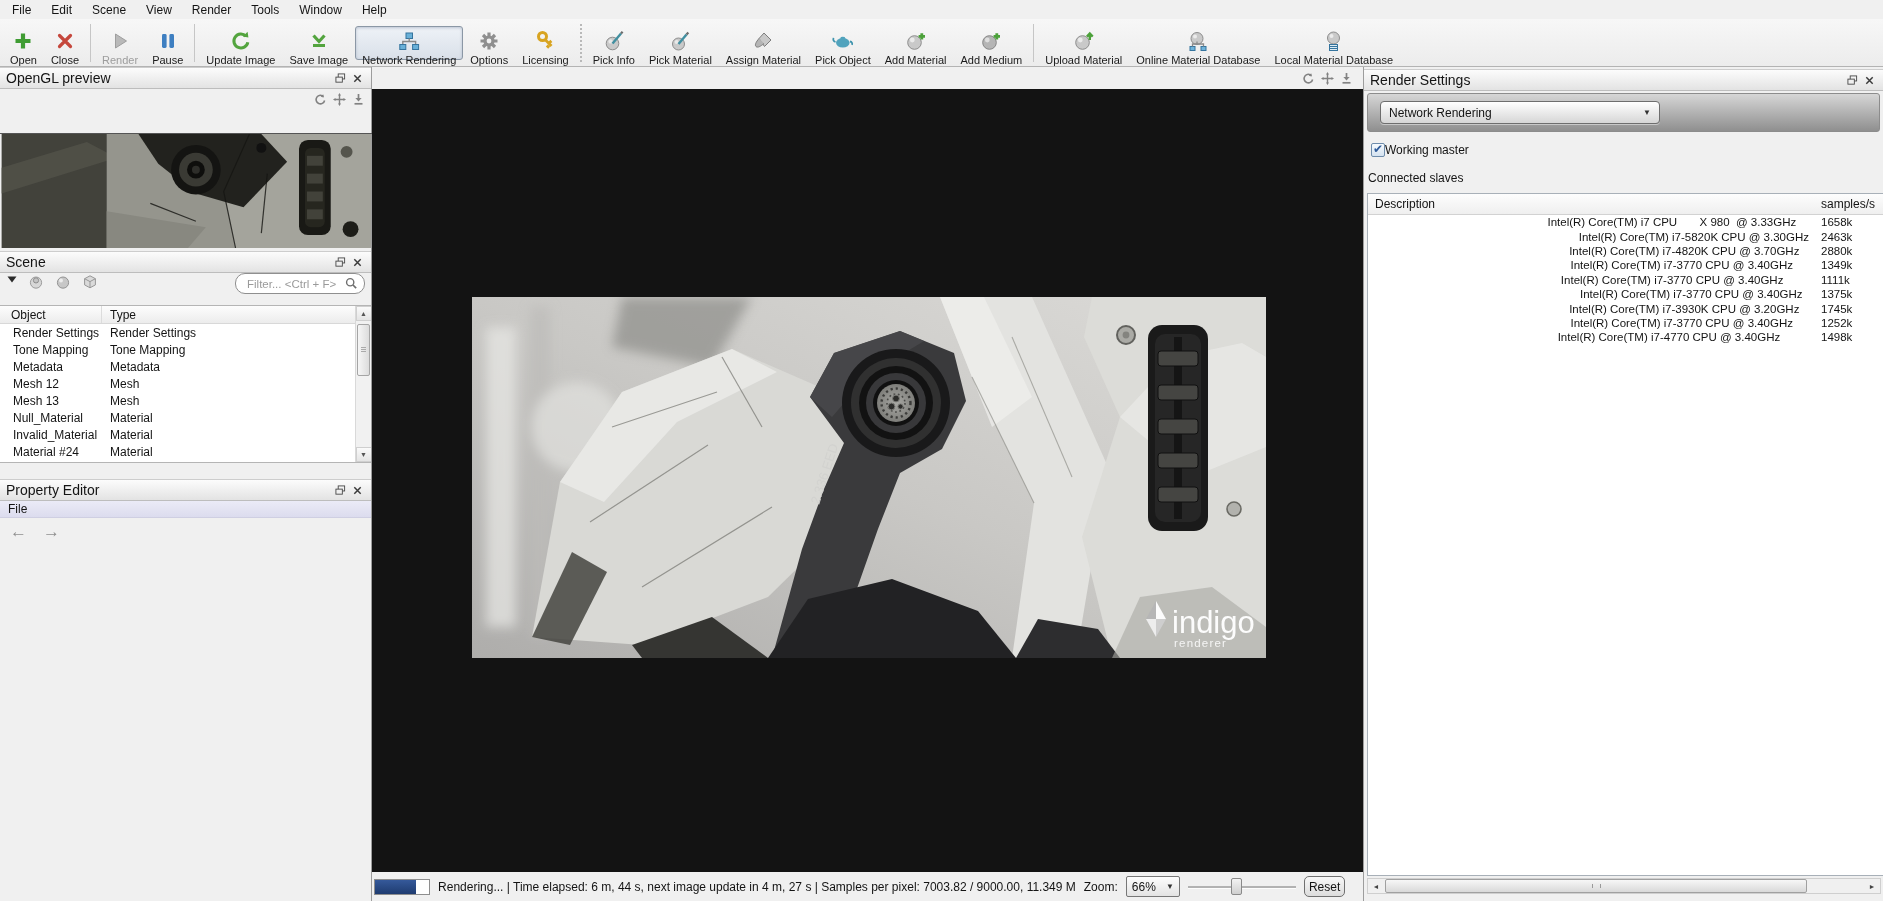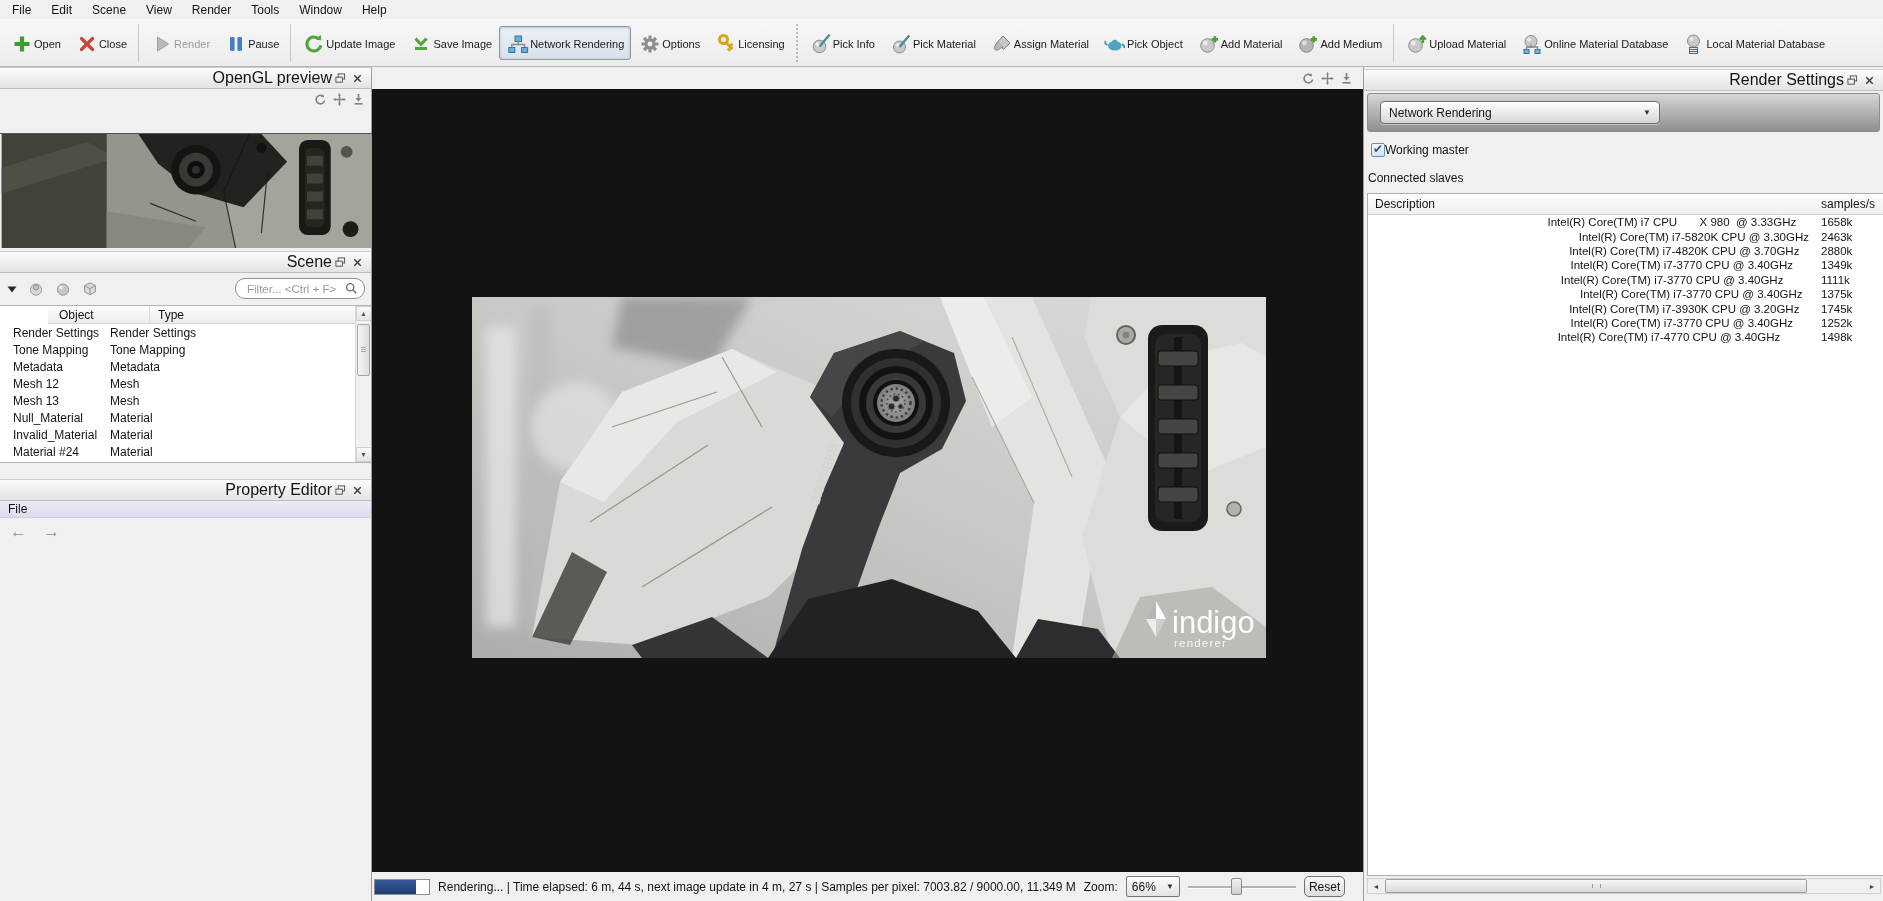--- a/index.html
+++ b/index.html
@@ -8,69 +8,69 @@
        -webkit-font-smoothing:antialiased;box-sizing:border-box;}
   .app *{box-sizing:border-box;}
 
   
   .menubar{height:19px;display:flex;align-items:stretch;padding-left:2px;background:#f0f0f0;}
   .menu-item{display:flex;align-items:center;padding:0 10px;cursor:default;}
 
   
   .toolbar{height:48px;border-bottom:1px solid #b3b3b3;display:flex;align-items:stretch;
            padding:1px 3px 0 3px;background:linear-gradient(#f7f7f7,#ececec);}
-  .tb-btn{display:flex;align-items:center;justify-content:flex-start;
+  .tb-btn{display:flex;flex-direction:column;align-items:center;justify-content:flex-start;
           padding:2px 6px 1px 6px;margin:6px 0;border:1px solid transparent;border-radius:3px;}
   .tb-btn .icn{width:24px;height:24px;display:block;}
   .tb-btn .icn svg{width:24px;height:24px;display:block;}
   .tb-label{font-size:11px;white-space:nowrap;margin-top:1px;color:#1a1a1a;}
   .tb-btn.checked{border:1px solid #8b97a5;background:linear-gradient(#eef2f7,#d9e0e9);
                   box-shadow:inset 0 1px 3px rgba(90,110,140,.35);}
   .tb-btn.disabled .tb-label{color:#9d9d9d;}
   .tb-sep{width:1px;background:#c6c6c6;margin:4px 4px;}
   .tb-sep.dotted{width:2px;background:repeating-linear-gradient(#b9b9b9 0 2px,transparent 2px 4px);}
 
   
   .dock-row{display:flex;height:834px;}
   .left-dock{width:372px;background:#f0f0f0;border-right:1px solid #9d9d9d;position:relative;}
   .center{width:991px;position:relative;background:#f0f0f0;}
   .right-dock{width:520px;background:#f0f0f0;border-left:1px solid #9d9d9d;position:relative;}
 
   
   .panel-header{height:22px;background:linear-gradient(#fcfcfc,#e3e3e3);
                 border-top:1px solid #cdcdcd;border-bottom:1px solid #bdbdbd;
                 display:flex;align-items:center;padding:0 5px 0 6px;}
-  .ph-title{flex:1;font-size:16px;text-align:right;}
+  .ph-title{flex:1;font-size:14px;}
   .ph-btn{width:17px;height:15px;display:flex;align-items:center;justify-content:center;}
   .ph-btn svg{width:11px;height:11px;display:block;}
 
   .mini-toolbar{height:20px;display:flex;justify-content:flex-end;align-items:center;
                 gap:6px;padding:0 6px;}
   .mini-toolbar .icn,.mini-toolbar .icn svg{width:13px;height:13px;display:block;}
 
   .preview-spacer{height:24px;}
   .preview-img{display:block;width:372px;height:115px;border-top:1px solid #555;}
 
   
   .scene-header{margin-top:3px;}
-  .scene-tools{height:31px;display:flex;align-items:center;padding:0 6px;gap:9px;}
+  .scene-tools{height:31px;display:flex;align-items:flex-start;padding:0 6px;gap:9px;}
   .scene-tools .icn,.scene-tools .icn svg{width:18px;height:18px;display:block;}
   .expander{width:12px;height:12px;}
   .expander svg{width:12px;height:12px;display:block;}
   .filter-box{margin-left:auto;width:130px;height:21px;border:1px solid #8f8f8f;border-radius:10px;
               background:#fff;display:flex;align-items:center;padding:0 6px 0 9px;}
   .filter-box input{border:none;outline:none;flex:1;min-width:0;font-family:"Liberation Sans",sans-serif;
                     font-size:11.5px;background:transparent;color:#222;}
   .filter-box input::placeholder{color:#9a9a9a;}
   .filter-box .icn,.filter-box .icn svg{width:13px;height:13px;display:block;}
 
   .scene-table{margin-top:1px;height:158px;background:#fff;border-top:1px solid #b5b5b5;
                border-bottom:1px solid #b5b5b5;position:relative;overflow:hidden;}
   .st-headrow{height:18px;display:flex;background:linear-gradient(#fdfdfd,#ececec);
-              border-bottom:1px solid #d8d8d8;margin-left:48px;}
+              border-bottom:1px solid #d8d8d8;}
   .st-col1{width:102px;padding-left:11px;border-right:1px solid #dcdcdc;display:flex;align-items:center;}
   .st-col2{flex:1;padding-left:8px;display:flex;align-items:center;}
   .srow{height:17px;display:flex;align-items:center;}
   .srow .c1{width:102px;padding-left:13px;white-space:nowrap;overflow:hidden;}
   .srow .c2{flex:1;padding-left:8px;white-space:nowrap;}
   .vscroll{position:absolute;top:0;right:0;bottom:0;width:16px;background:#f1f1f1;
            border-left:1px solid #d9d9d9;display:flex;flex-direction:column;align-items:center;}
   .vs-btn{width:16px;height:15px;display:flex;align-items:center;justify-content:center;
           font-size:7px;color:#555;background:linear-gradient(#fafafa,#e4e4e4);border:1px solid #cfcfcf;}
   .vs-track{flex:1;width:16px;position:relative;}

